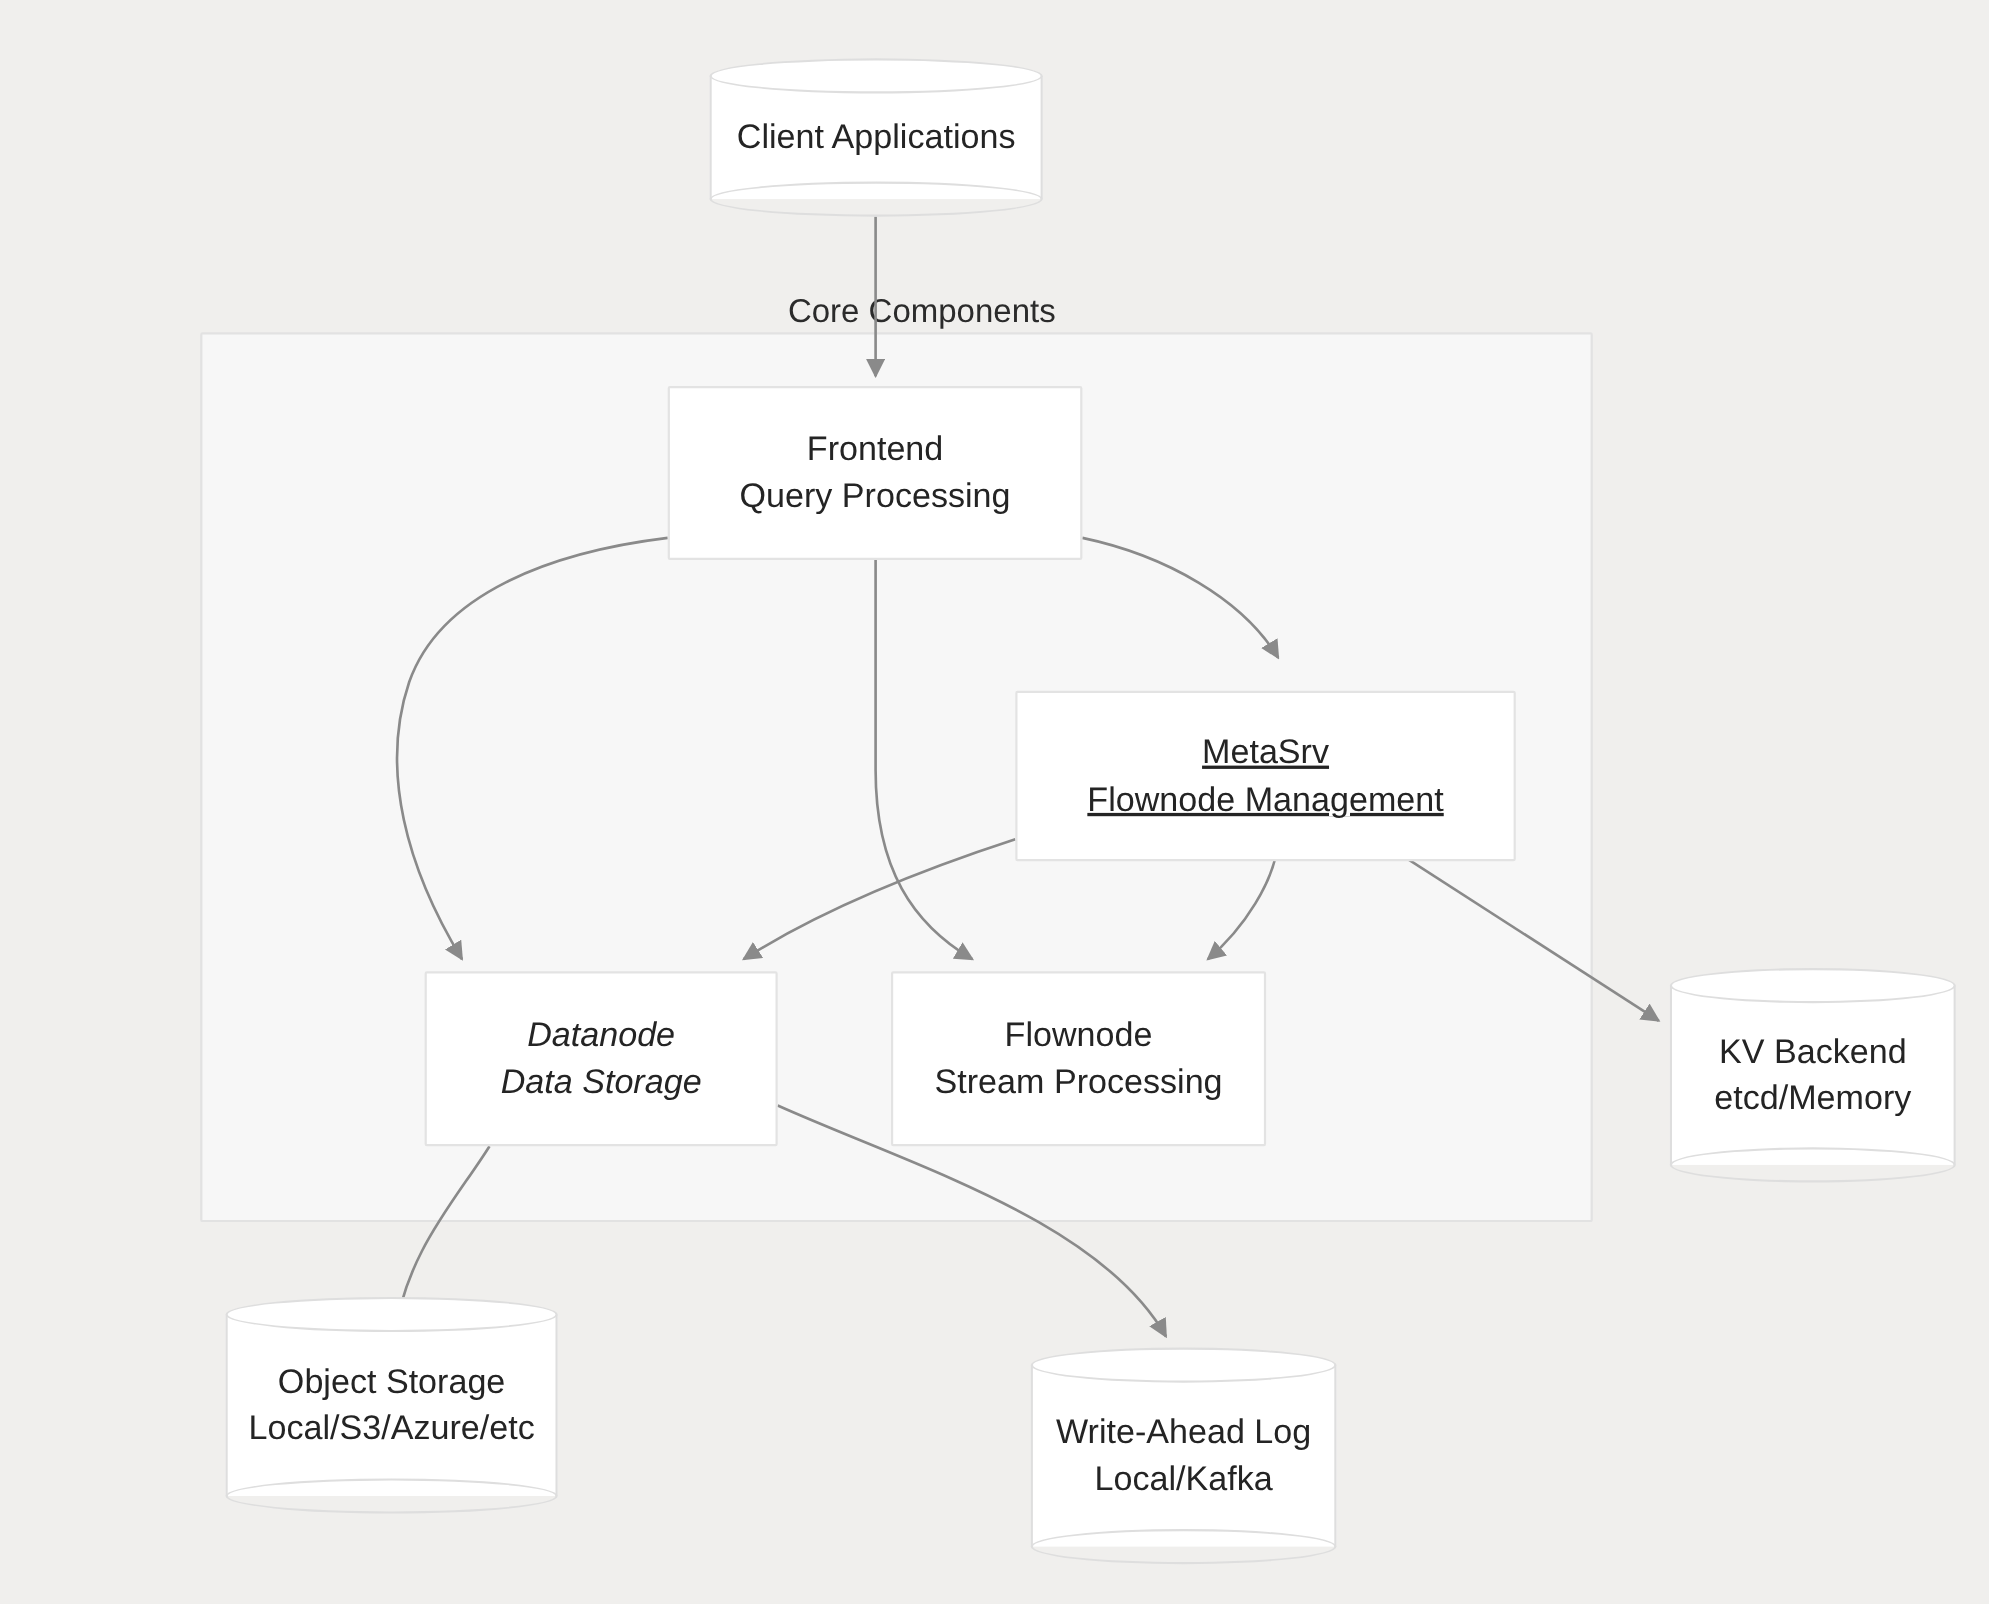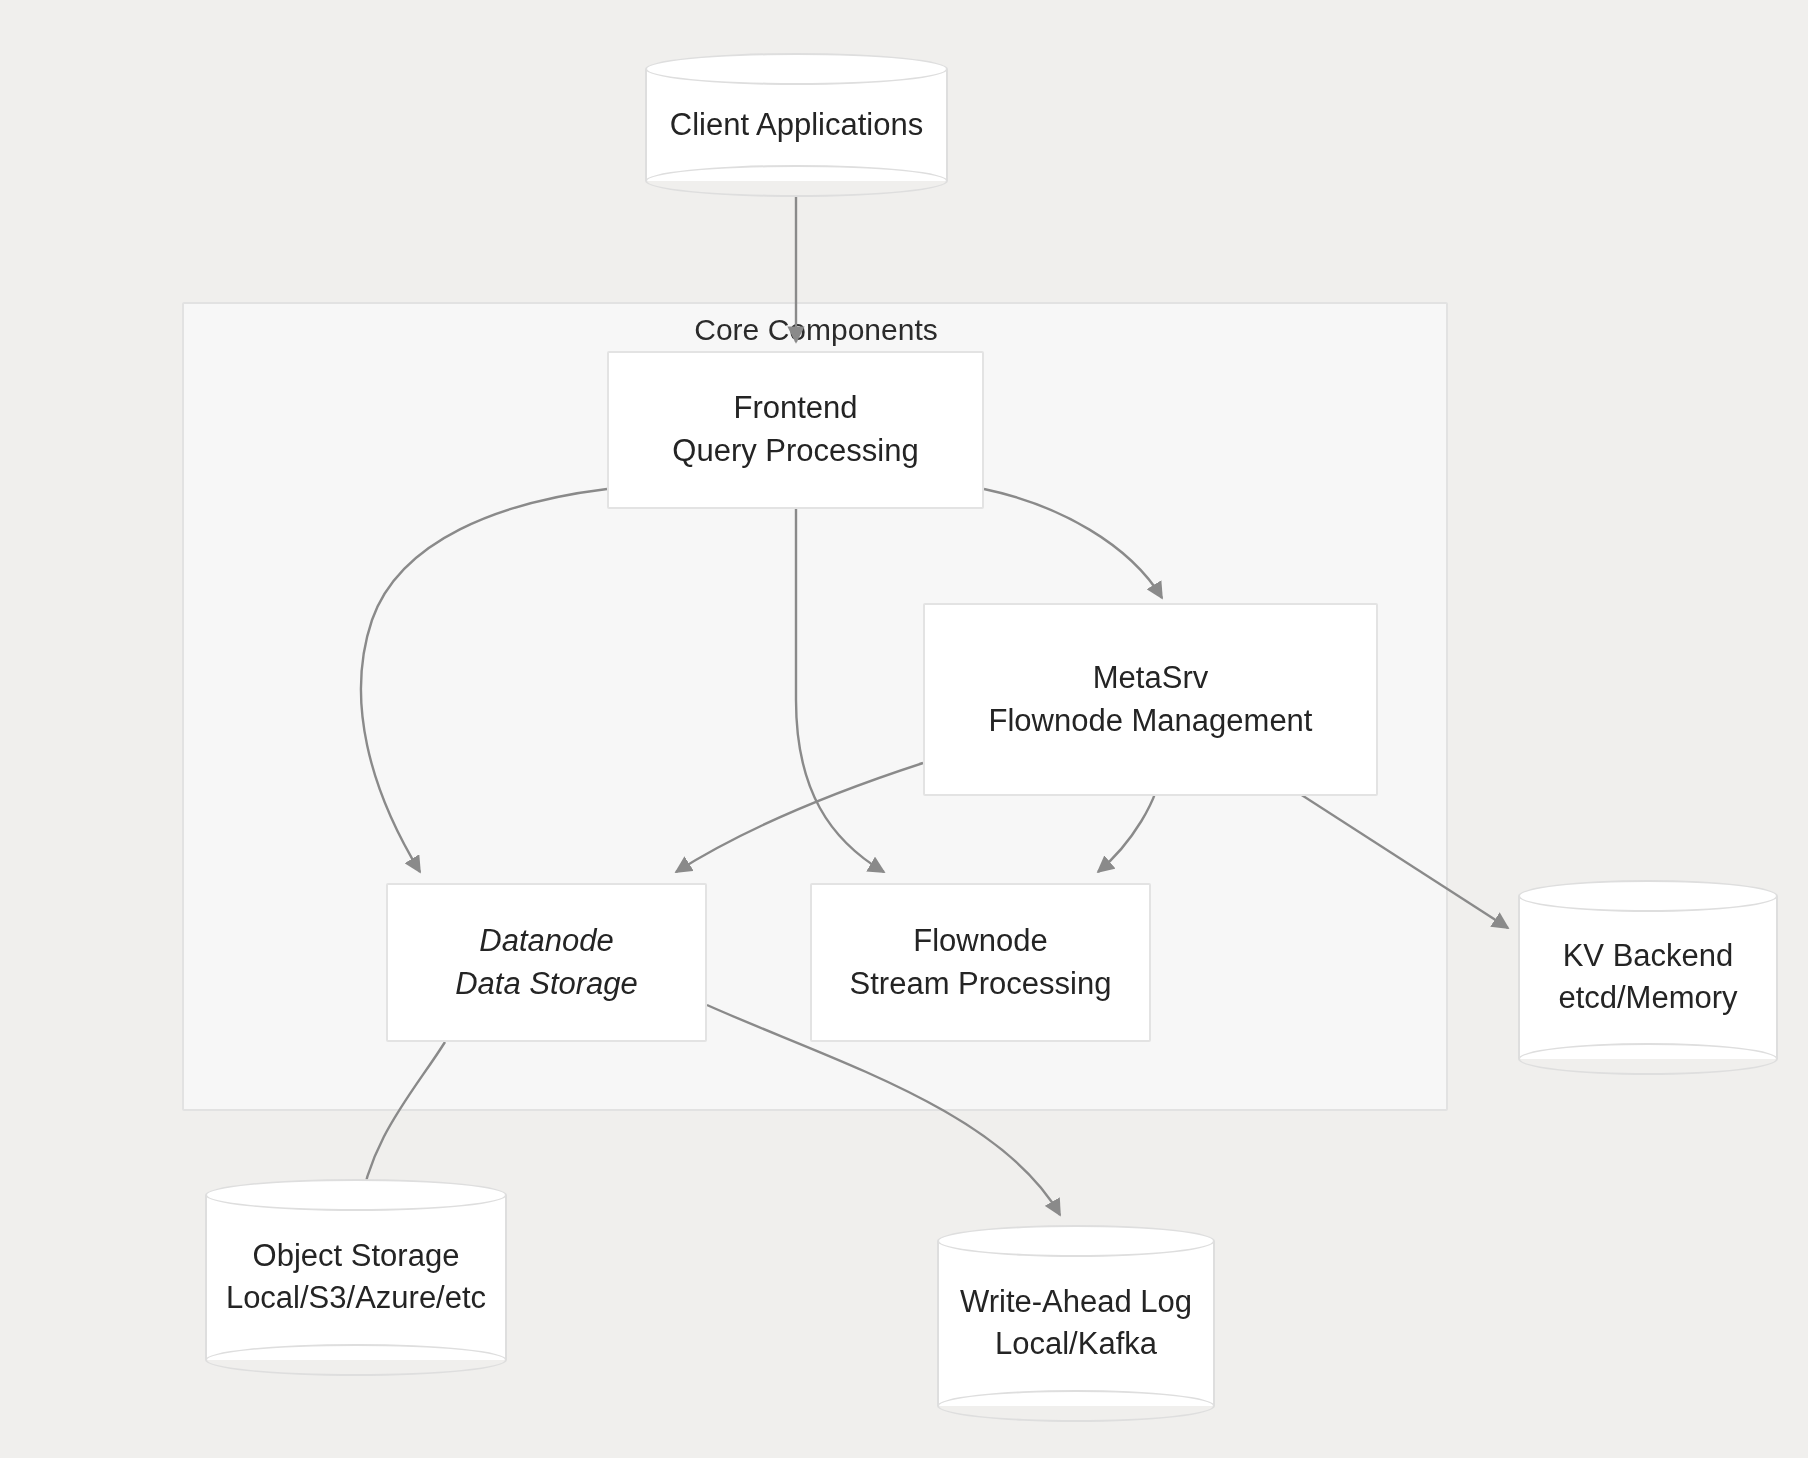--- a/index.html
+++ b/index.html
@@ -107,21 +107,21 @@
     stroke: #8a8a8a;
     stroke-width: 2.4;
   }
 </style>
 </head>
 <body>
 
 <div id="canvas">
 
   <div class="subgraph" style="left:182px; top:302px; width:1266px; height:809px;"></div>
-  <div class="subgraph-title" style="left:666px; top:269px; width:300px;margin-top:46px;">Core Components</div>
+  <div class="subgraph-title" style="left:688px; top:269px; width:300px;">Core Components</div>
 
   <svg id="edges" viewBox="0 0 1808 1458" xmlns="http://www.w3.org/2000/svg">
     <defs>
       <marker id="arrow" viewBox="0 0 10 10" refX="9" refY="5" markerWidth="7.2" markerHeight="7.2" orient="auto-start-reverse">
         <path d="M 0 0 L 10 5 L 0 10 z" fill="#8a8a8a"></path>
       </marker>
     </defs>
 
     <path class="edge-path" d="M 796,197 L 796,342" marker-end="url(#arrow)"></path>
 
@@ -149,21 +149,21 @@
     <div class="cyl-label">
       <span>Client Applications</span>
     </div>
   </div>
 
   <div class="node-rect" style="left:607px; top:351px; width:377px; height:158px;">
     <span class="line1">Frontend</span>
     <span class="line2">Query Processing</span>
   </div>
 
-  <div class="node-rect" style="left:923px; top:603px; width:455px; height:193px;">
+  <div class="node-rect" style="left:923px; top:628px; width:455px; height:155px;text-decoration:underline;">
     <span class="line1">MetaSrv</span>
     <span class="line2">Flownode Management</span>
   </div>
 
   <div class="node-rect" style="left:386px; top:883px; width:321px; height:159px;font-style:italic;">
     <span class="line1">Datanode</span>
     <span class="line2">Data Storage</span>
   </div>
 
   <div class="node-rect" style="left:810px; top:883px; width:341px; height:159px;">

